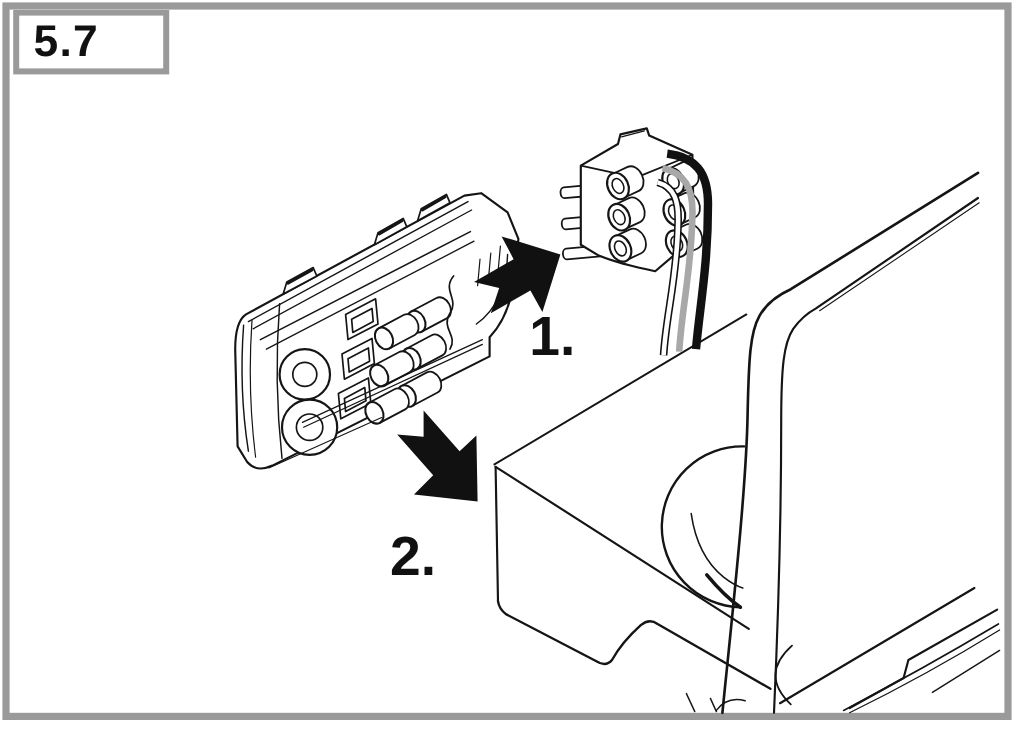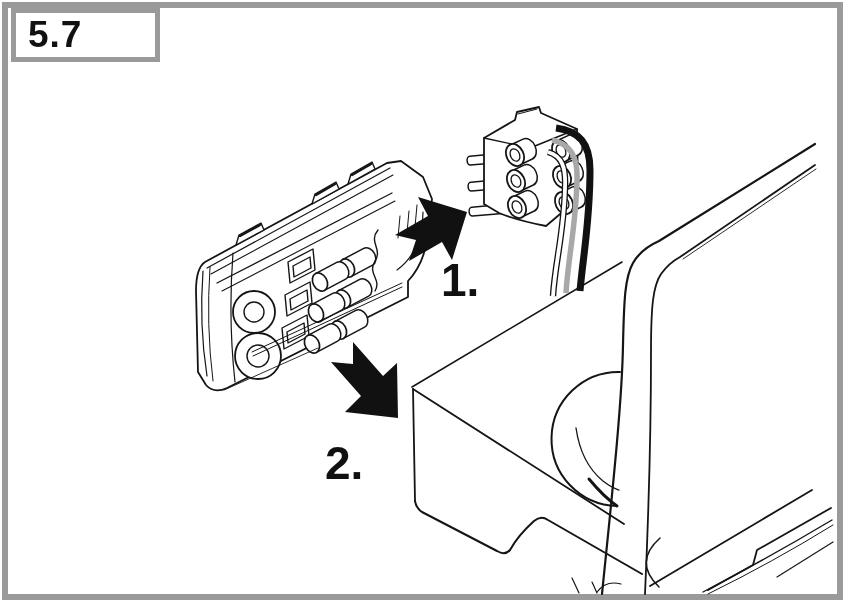--- a/index.html
+++ b/index.html
@@ -6,21 +6,21 @@
   .page{
     position:relative;
     width:852px;height:614px;
     background:#ffffff;
     font-family:"Liberation Sans", sans-serif;
     overflow:hidden;
   }
   .page svg{position:absolute;left:0;top:0;}
   .section-badge{
     position:absolute;left:11px;top:8px;
-    width:149px;height:54px;
+    width:130px;height:54px;
     background:#ffffff;
     border:5px solid #9a9a9a;
     box-sizing:border-box;
     display:flex;align-items:center;
   }
   .section-badge span{
     font-size:37px;font-weight:bold;color:#111111;
     padding-left:12px;letter-spacing:1px;
   }
   .step-label{

